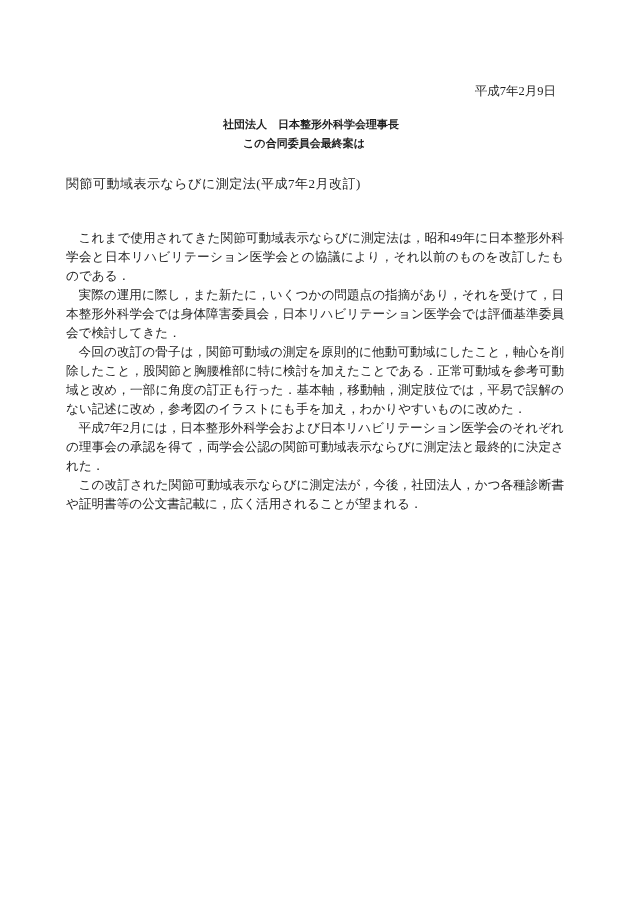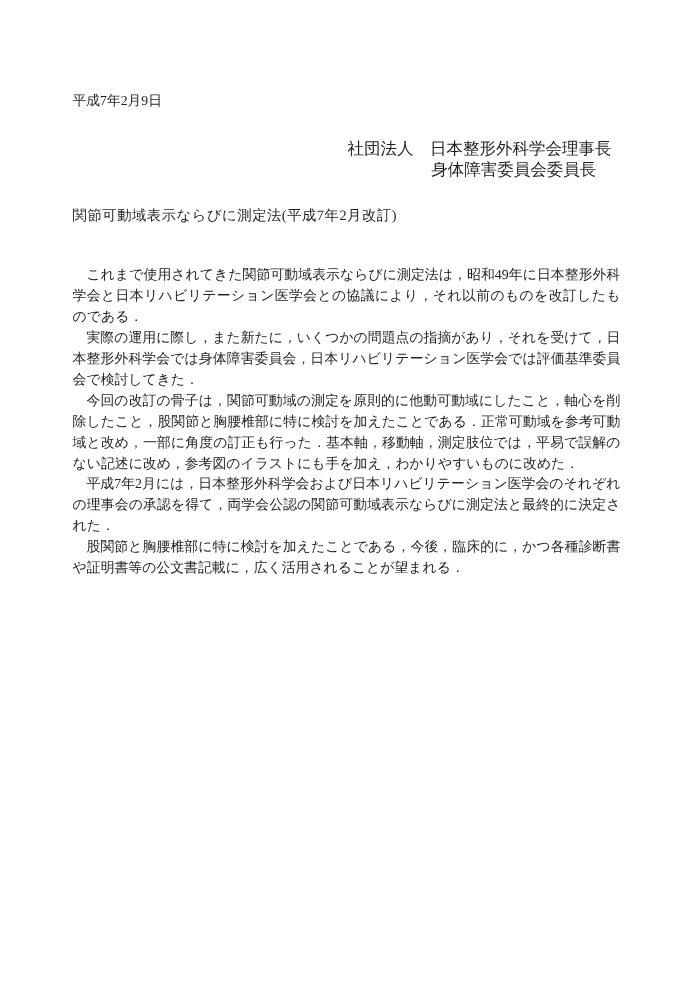--- a/index.html
+++ b/index.html
@@ -15,30 +15,32 @@
     color: #1f1f1f;
   }
   .page {
     box-sizing: border-box;
     width: 630px;
     height: 916px;
     padding: 82px 66px 0 66px;
     background: #ffffff;
   }
   .date-line {
+    text-align: right;
     font-size: 12.5px;
     line-height: 19px;
-    margin-bottom: 26px;
+    margin-bottom: 14px;
     padding-right: 8px;
   }
   .signatory {
-    text-align: right;
-    font-size: 15px;
+    text-align: center;
+    font-size: 11px;
     line-height: 19px;
     padding-right: 8px;
+    font-weight: bold;
   }
   .signatory .line2 {
     padding-right: 14px;
   }
   .doc-title {
     text-align: left;
     font-size: 13px;
     line-height: 19px;
     margin-top: 21px;
     margin-bottom: 36px;
@@ -60,26 +62,26 @@
 </style>
 </head>
 <body>
 
 <div class="page">
 
   <div class="date-line">平成7年2月9日</div>
 
   <div class="signatory">
     <div class="line1">社団法人　日本整形外科学会理事長</div>
-    <div class="line2">身体障害委員会委員長</div>
+    <div class="line2">この合同委員会最終案は</div>
   </div>
 
   <div class="doc-title">関節可動域表示ならびに測定法(平成7年2月改訂)</div>
 
   <div class="doc-body">
     <p>これまで使用されてきた関節可動域表示ならびに測定法は，昭和49年に日本整形外科学会と日本リハビリテーション医学会との協議により，それ以前のものを改訂したものである．</p>
     <p>実際の運用に際し，また新たに，いくつかの問題点の指摘があり，それを受けて，日本整形外科学会では身体障害委員会，日本リハビリテーション医学会では評価基準委員会で検討してきた．</p>
     <p>今回の改訂の骨子は，関節可動域の測定を原則的に他動可動域にしたこと，軸心を削除したこと，股関節と胸腰椎部に特に検討を加えたことである．正常可動域を参考可動域と改め，一部に角度の訂正も行った．基本軸，移動軸，測定肢位では，平易で誤解のない記述に改め，参考図のイラストにも手を加え，わかりやすいものに改めた．</p>
     <p>平成7年2月には，日本整形外科学会および日本リハビリテーション医学会のそれぞれの理事会の承認を得て，両学会公認の関節可動域表示ならびに測定法と最終的に決定された．</p>
-    <p>股関節と胸腰椎部に特に検討を加えたことである，今後，臨床的に，かつ各種診断書や証明書等の公文書記載に，広く活用されることが望まれる．</p>
+    <p>この改訂された関節可動域表示ならびに測定法が，今後，社団法人，かつ各種診断書や証明書等の公文書記載に，広く活用されることが望まれる．</p>
   </div>
 
 </div>
 
 </body></html>

